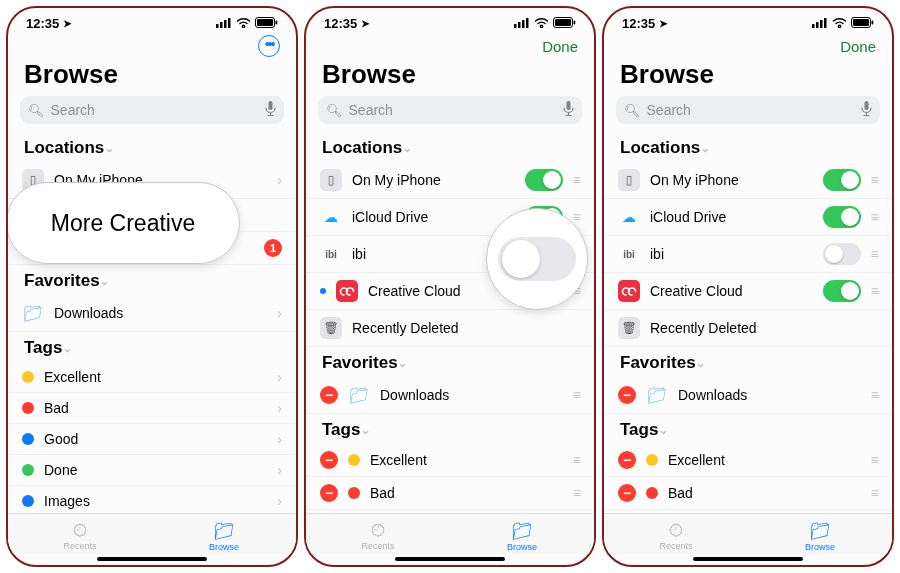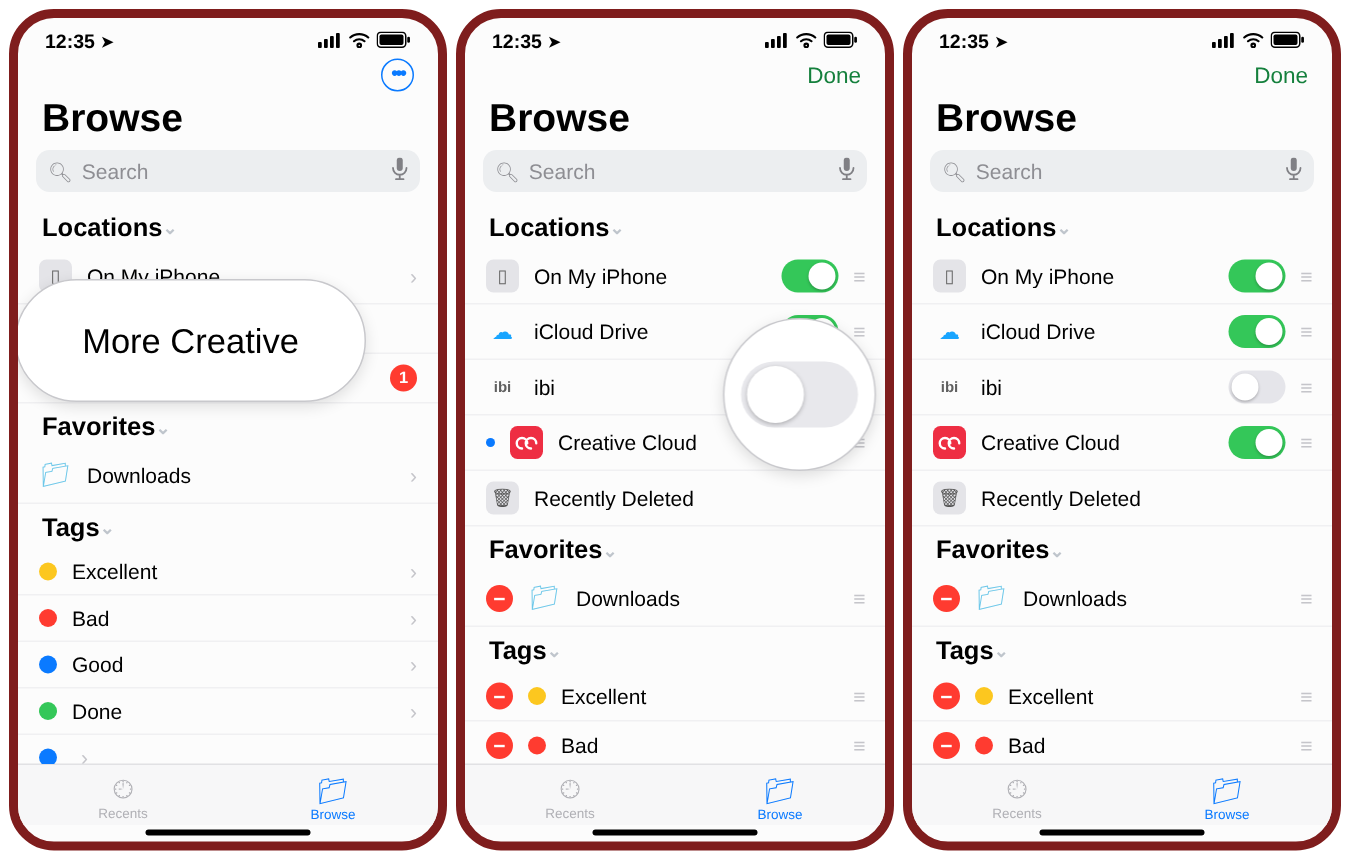--- a/index.html
+++ b/index.html
@@ -8,21 +8,21 @@
     background: #fff;
     width: 900px;
     height: 573px;
     display: flex;
     gap: 6px;
     padding: 6px;
   }
   .phone {
     flex: 1;
     height: 100%;
-    border: 6px solid #7f1d1d;
+    border: 2px solid #7f1d1d;
     border-radius: 30px;
     background: #fcfcfc;
     display: flex;
     flex-direction: column;
     overflow: hidden;
     position: relative;
   }
   .statusbar {
     display: flex;
     justify-content: space-between;
@@ -231,20 +231,21 @@
         <span class="row-label">Good</span>
         <span class="row-chev">›</span>
       </div>
       <div class="row">
         <span class="tag-dot" style="background:#34c759"></span>
         <span class="row-label">Done</span>
         <span class="row-chev">›</span>
       </div>
       <div class="row">
         <span class="tag-dot" style="background:#0a7aff"></span>
+        <span class="row-label">Images</span>
         <span class="row-chev">›</span>
       </div>
     </div>
     <div class="tabbar">
       <div class="tabitem"><span class="ticon">🕘︎</span><span>Recents</span></div>
       <div class="tabitem active"><span class="ticon">📁︎</span><span>Browse</span></div>
     </div>
     <div class="homebar"></div>
     <div class="callout1">More Creative</div>
   </div>

